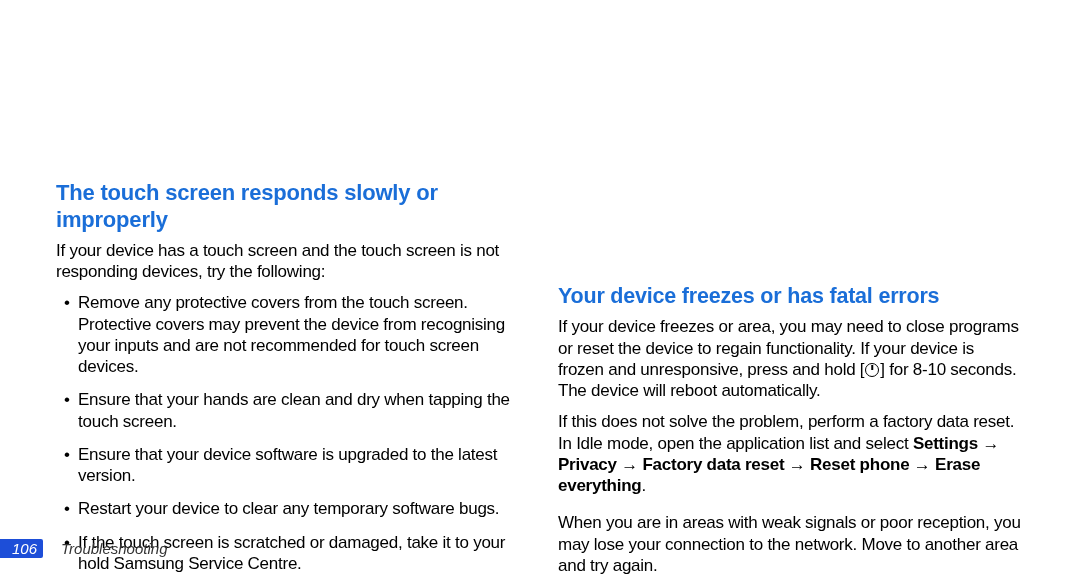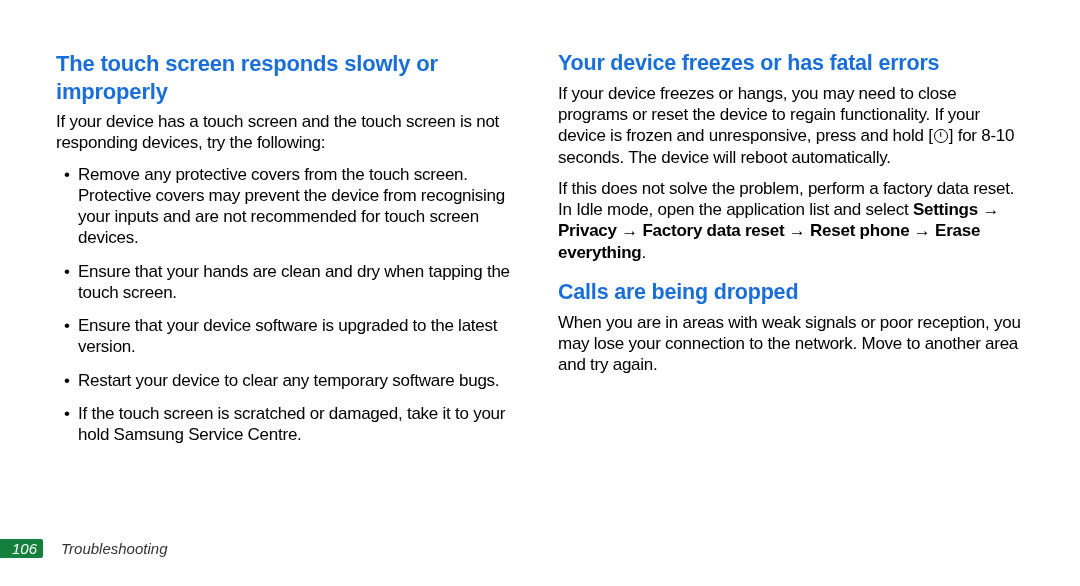--- a/index.html
+++ b/index.html
@@ -13,20 +13,21 @@
     overflow: hidden;
     position: relative;
   }
   .page {
     display: flex;
     flex-direction: row;
     padding: 50px 56px 0 56px;
     gap: 36px;
     box-sizing: border-box;
     height: 100%;
+    align-items: flex-end;
   }
   .col {
     flex: 1;
     min-width: 0;
   }
   h2 {
     color: #1a6ed8;
     font-size: 22px;
     font-weight: 700;
     margin: 0 0 6px 0;
@@ -83,21 +84,21 @@
     transform: translateX(-50%);
   }
   .footer {
     position: absolute;
     left: 0;
     bottom: 28px;
     display: flex;
     align-items: center;
   }
   .page-number {
-    background: #15803d;
+    background: #1d4ed8;
     color: #fff;
     font-style: italic;
     font-size: 15px;
     padding: 1px 6px 1px 12px;
     font-weight: 500;
     border-radius: 0 2px 2px 0;
   }
   .footer-label {
     font-style: italic;
     font-size: 15px;
@@ -118,28 +119,27 @@
       <li>Ensure that your hands are clean and dry when tapping the touch screen.</li>
       <li>Ensure that your device software is upgraded to the latest version.</li>
       <li>Restart your device to clear any temporary software bugs.</li>
       <li>If the touch screen is scratched or damaged, take it to your hold Samsung Service Centre.</li>
     </ul>
   </div>
 
   <div class="col right">
     <h2>Your device freezes or has fatal errors</h2>
     <p>
-      <span>If your device freezes or hangs, you may need to close programs or reset the device to regain functionality. If your device is frozen and unresponsive, press and hold [</span><span class="icon-inline"></span><span>] for 8-10 seconds. The device will reboot automatically.</span>
+      <span>If your device freezes or area, you may need to close programs or reset the device to regain functionality. If your device is frozen and unresponsive, press and hold [</span><span class="icon-inline"></span><span>] for 8-10 seconds. The device will reboot automatically.</span>
     </p>
     <p>
       <span>If this does not solve the problem, perform a factory data reset. In Idle mode, open the application list and select </span><span class="bold">Settings → Privacy → Factory data reset → Reset phone → Erase everything</span><span>.</span>
     </p>
 
     <div class="sec2-right">
-      <h2>Calls are being dropped</h2>
       <p>When you are in areas with weak signals or poor reception, you may lose your connection to the network. Move to another area and try again.</p>
     </div>
   </div>
 </div>
 
 <div class="footer">
   <span class="page-number">106</span>
   <span class="footer-label">Troubleshooting</span>
 </div>
 

